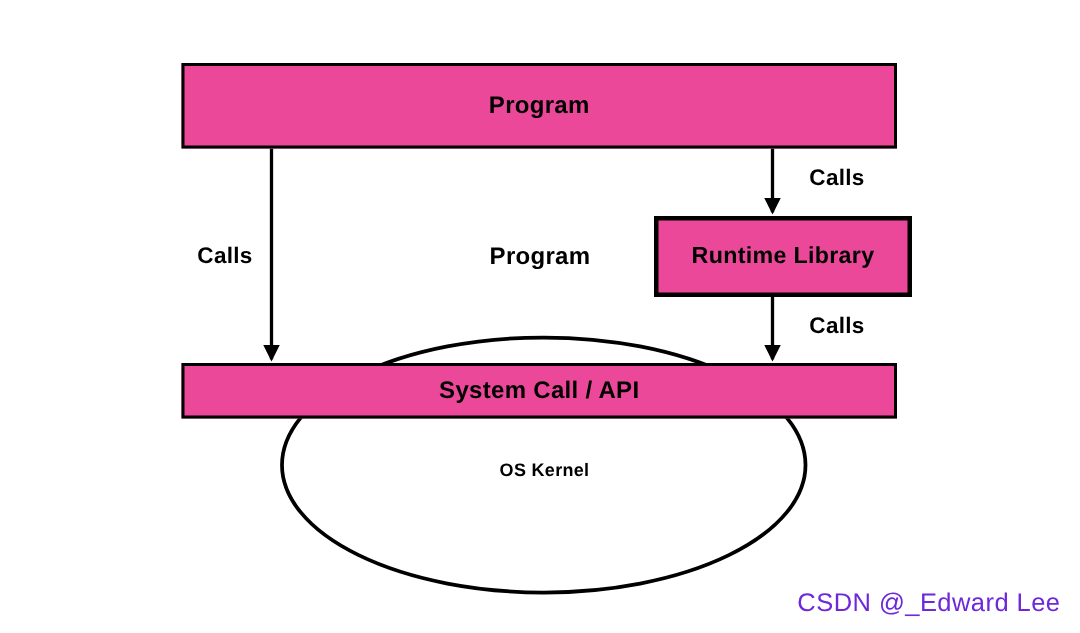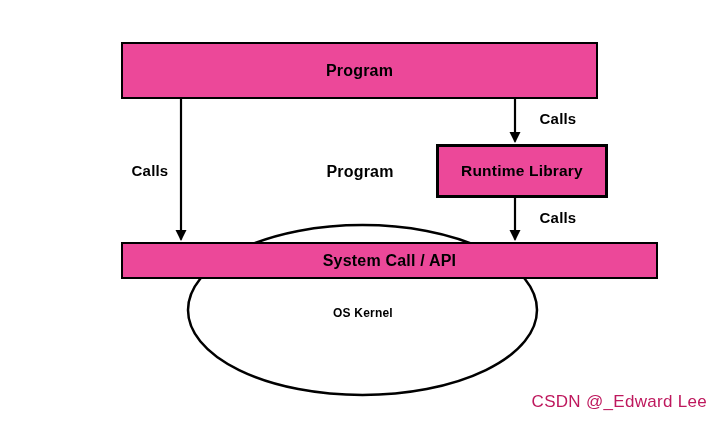--- a/index.html
+++ b/index.html
@@ -32,21 +32,21 @@
     background: #ec4899;
     border: 2.5px solid #000000;
     box-sizing: border-box;
     font-weight: bold;
     font-size: 16px;
     letter-spacing: 0.2px;
     z-index: 2;
   }
   #program-box   { left: 121px; top: 42px;  width: 477px; height: 57px; }
   #runtime-box   { left: 436px; top: 144px; width: 172px; height: 54px; border-width: 3px; font-size: 15.5px; }
-  #syscall-box   { left: 121px; top: 242px; width: 537px; height: 37px; z-index: 3; }
+  #syscall-box   { left: 121px; top: 242px; width: 477px; height: 37px; z-index: 3; }
 
   .flabel {
     position: absolute;
     font-weight: bold;
     font-size: 15px;
     letter-spacing: 0.2px;
     text-align: center;
     z-index: 2;
     line-height: 18px;
   }
@@ -55,21 +55,21 @@
   #calls-top-label    { left: 534px; top: 110px; width: 48px; }
   #calls-bottom-label { left: 534px; top: 209px; width: 48px; }
   #os-kernel-label    { left: 282px; top: 304px; width: 162px; font-size: 12px; z-index: 3; }
 
   #watermark {
     position: absolute;
     top: 392px;
     right: 13px;
     font-size: 17px;
     font-weight: normal;
-    color: #be185d;
+    color: #6d28d9;
     letter-spacing: 0.3px;
     z-index: 4;
   }
 </style>
 </head>
 <body>
 
 <div id="stage">
 
   <svg id="diagram-svg" viewBox="0 0 720 422" xmlns="http://www.w3.org/2000/svg">

